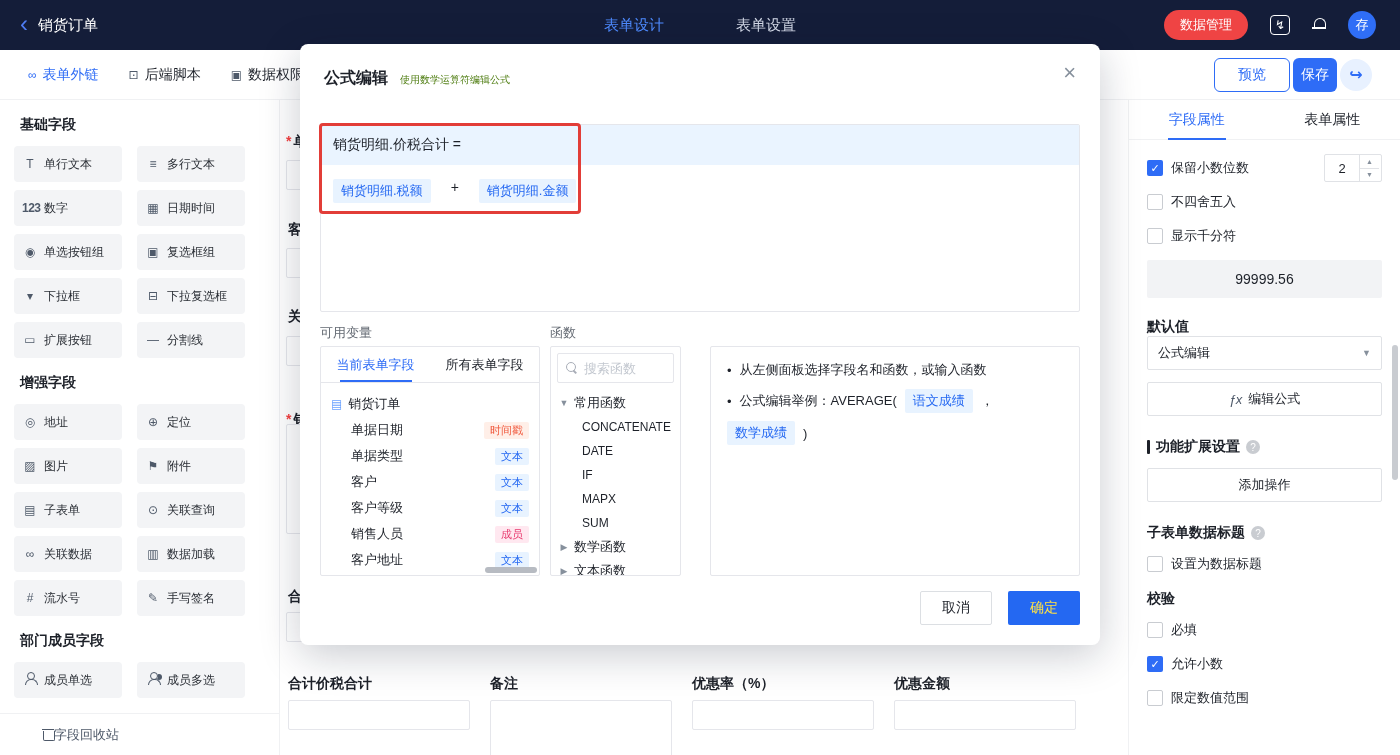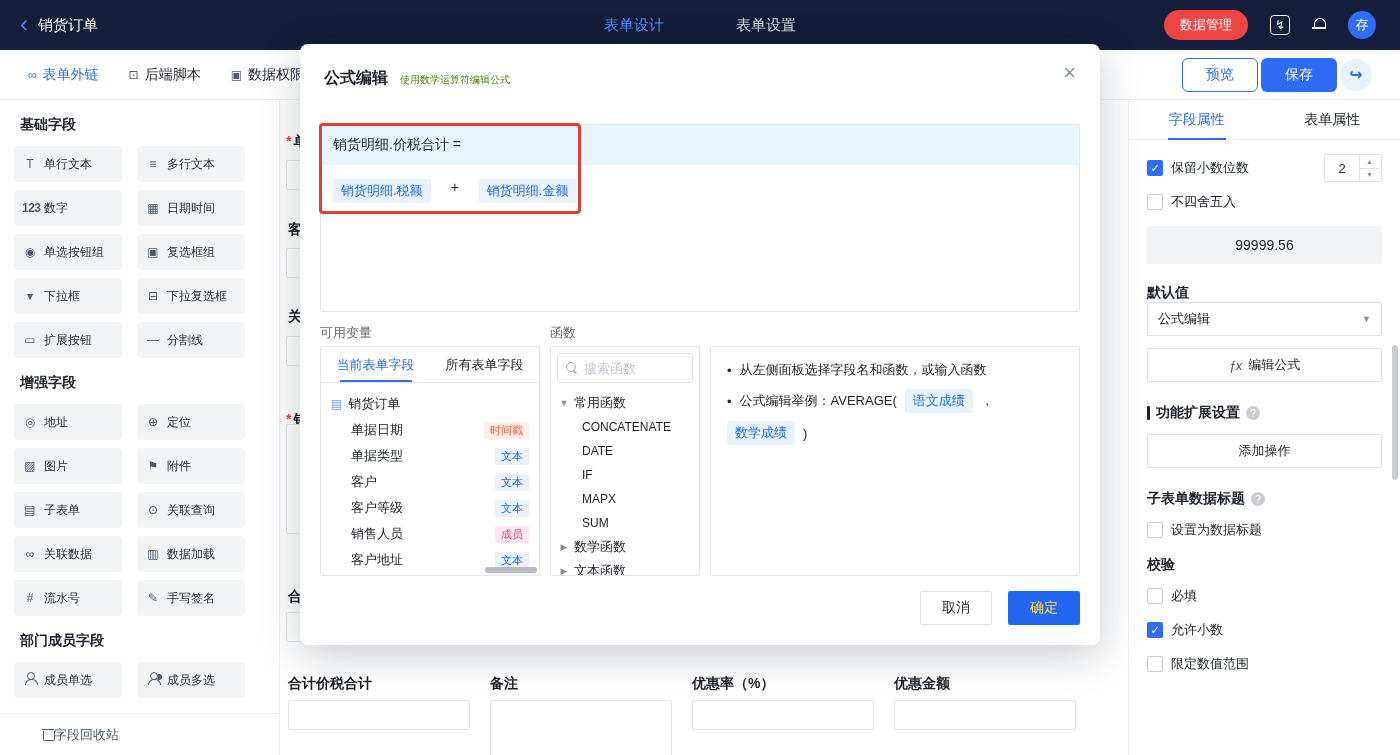--- a/index.html
+++ b/index.html
@@ -31,21 +31,21 @@
   
   .subbar{position:absolute;top:50px;left:0;width:1400px;height:50px;background:#fff;
           border-bottom:1px solid #f0f1f3;display:flex;align-items:center}
   .sb-left{display:flex;gap:30px;padding-left:28px;align-items:center}
   .sb-item{display:flex;align-items:center;gap:6px;color:#1d2129;font-size:14px;white-space:nowrap}
   .sb-item .ic{font-size:12px;color:#4e5969}
   .sb-item.active,.sb-item.active .ic{color:#2e6cf6}
   .sb-right{margin-left:auto;display:flex;align-items:center;gap:3px;padding-right:28px}
   .btn-preview{width:76px;height:34px;border:1px solid #2e6cf6;color:#2e6cf6;border-radius:6px;
           background:#fff;display:flex;align-items:center;justify-content:center}
-  .btn-save{width:76px;height:34px;background:#2e6cf6;color:#fff;border-radius:6px;
+  .btn-save{width:44px;height:34px;background:#2e6cf6;color:#fff;border-radius:6px;
           display:flex;align-items:center;justify-content:center}
   .share-circle{width:32px;height:32px;border-radius:50%;background:#e8f1ff;color:#2e6cf6;
           display:flex;align-items:center;justify-content:center;font-size:16px;font-weight:bold}
 
   
   .sidebar{position:absolute;top:100px;left:0;width:280px;bottom:0;background:#fff;
            border-right:1px solid #f0f1f3;overflow:hidden}
   .sec-title{font-size:14px;font-weight:bold;margin:16px 0 12px 20px}
   .fi-grid{display:grid;grid-template-columns:108px 108px;gap:8px 15px;padding:0 14px}
   .fi{height:36px;background:#f3f4f6;border-radius:4px;display:flex;align-items:center;gap:6px;
@@ -118,21 +118,21 @@
   .f-target{height:40px;background:#eaf4ff;display:flex;align-items:center;padding:0 12px;font-size:14px}
   .f-tokens{display:flex;align-items:flex-start;gap:20px;padding:14px 12px}
   .chip{background:#e8f3ff;color:#2468f2;font-size:13px;padding:3px 8px;border-radius:2px;white-space:nowrap}
   .f-op{font-size:14px}
   .annotate{position:absolute;left:19px;top:79px;width:262px;height:91px;border:3px solid #e23d38;
       border-radius:4px;pointer-events:none;z-index:5}
   .m-col-label{position:absolute;top:280px;font-size:13px;color:#646a73}
   .panel{position:absolute;top:302px;height:230px;border:1px solid #e5e6eb;border-radius:2px;
       overflow:hidden;background:#fff}
   .p-vars{left:20px;width:220px}
-  .p-fns{left:250px;width:150px}
+  .p-fns{left:250px;width:131px}
   .p-help{left:410px;width:370px}
   .v-tabs{height:36px;display:flex;border-bottom:1px solid #e5e6eb;font-size:13px}
   .v-tab{flex:1;display:flex;align-items:center;justify-content:center;position:relative;white-space:nowrap}
   .v-tab.active{color:#2e6cf6}
   .v-tab.active::after{content:"";position:absolute;bottom:0;left:50%;transform:translateX(-50%);
       width:72px;height:2px;background:#2e6cf6}
   .v-list{padding:8px 10px}
   .v-form{display:flex;align-items:center;gap:6px;font-size:13px;height:26px}
   .doc-ic{color:#6aa1ff;font-size:12px}
   .v-row{display:flex;align-items:center;height:26px;padding-left:20px;font-size:13px}
@@ -343,20 +343,24 @@
         <div class="step-btns" data-interactable="false">
           <span data-interactable="true">▲</span>
           <span data-interactable="true">▼</span>
         </div>
       </div>
     </div>
     <div class="chk-row">
       <div class="cb off" data-interactable="true"></div>
       <span data-interactable="false">不四舍五入</span>
     </div>
+    <div class="chk-row">
+      <div class="cb off" data-interactable="true"></div>
+      <span data-interactable="false">显示千分符</span>
+    </div>
     <div class="preview-num" data-interactable="false">99999.56</div>
 
     <div class="p-h" data-interactable="false">默认值</div>
     <div class="select" data-interactable="true">
       <span data-interactable="false">公式编辑</span>
       <span class="sel-arrow" data-interactable="false">▼</span>
     </div>
     <div class="p-btn" data-interactable="true">
       <span class="fx" data-interactable="false">ƒx</span>
       <span data-interactable="false">编辑公式</span>

